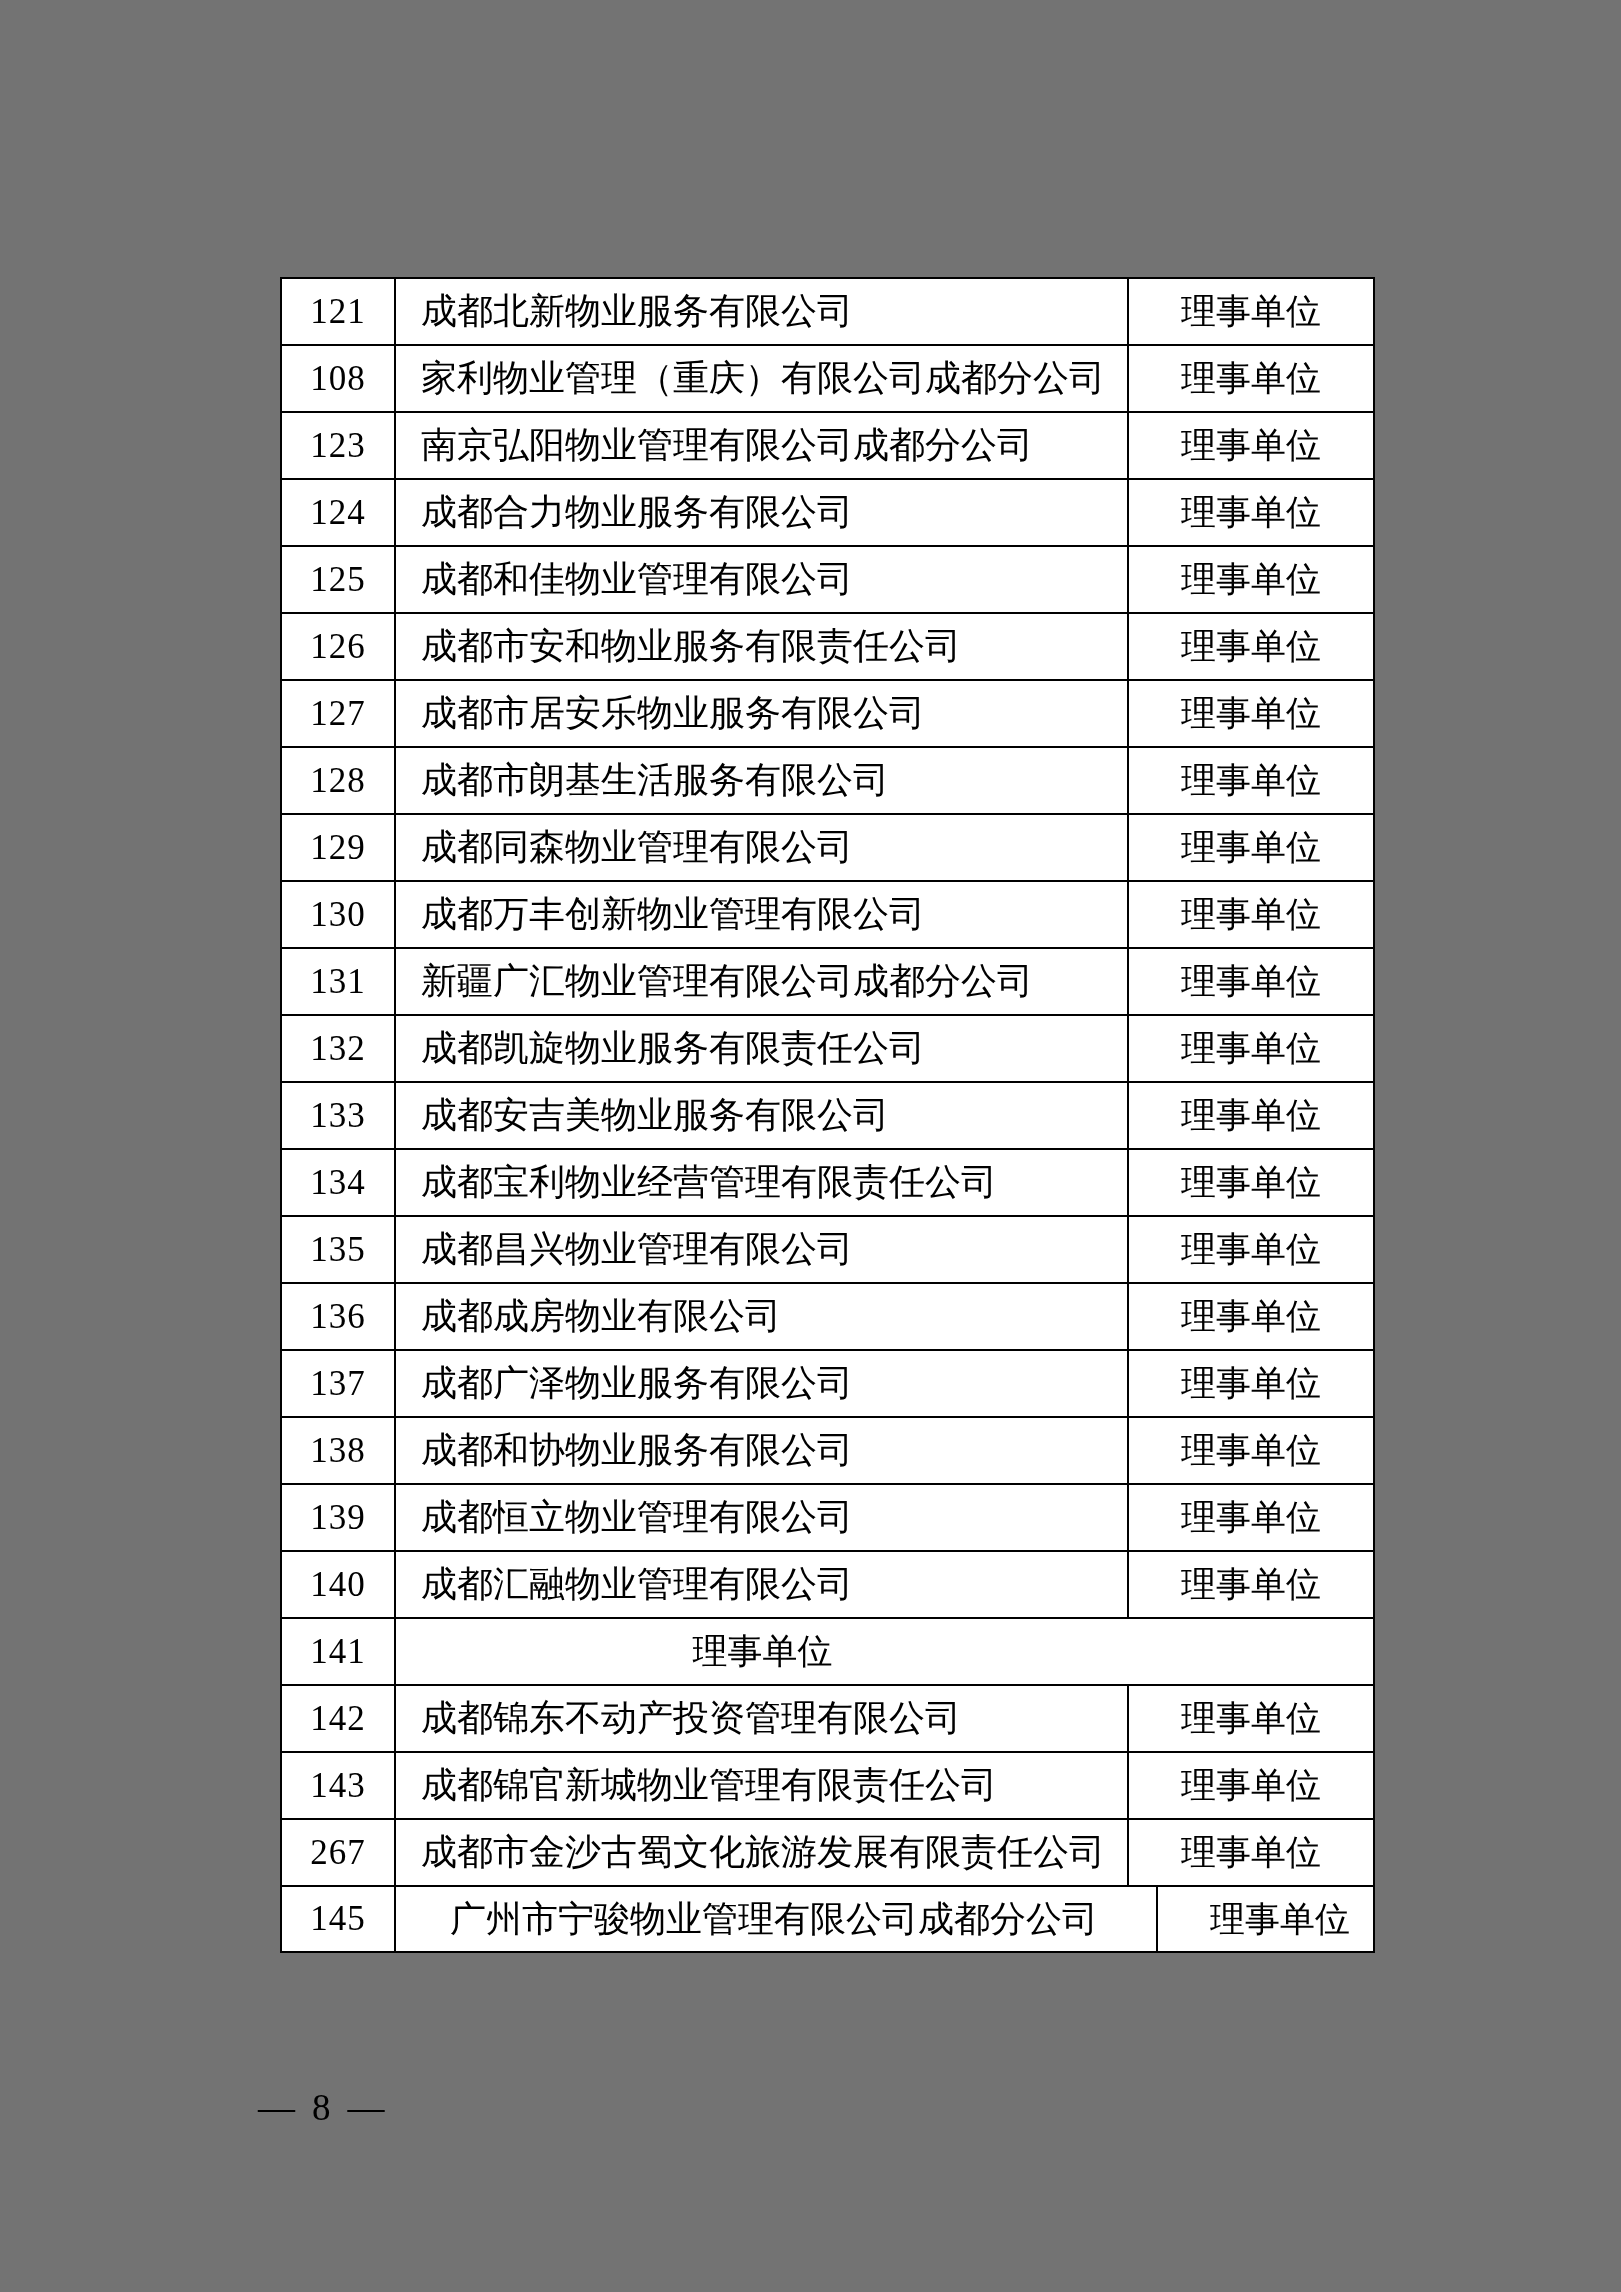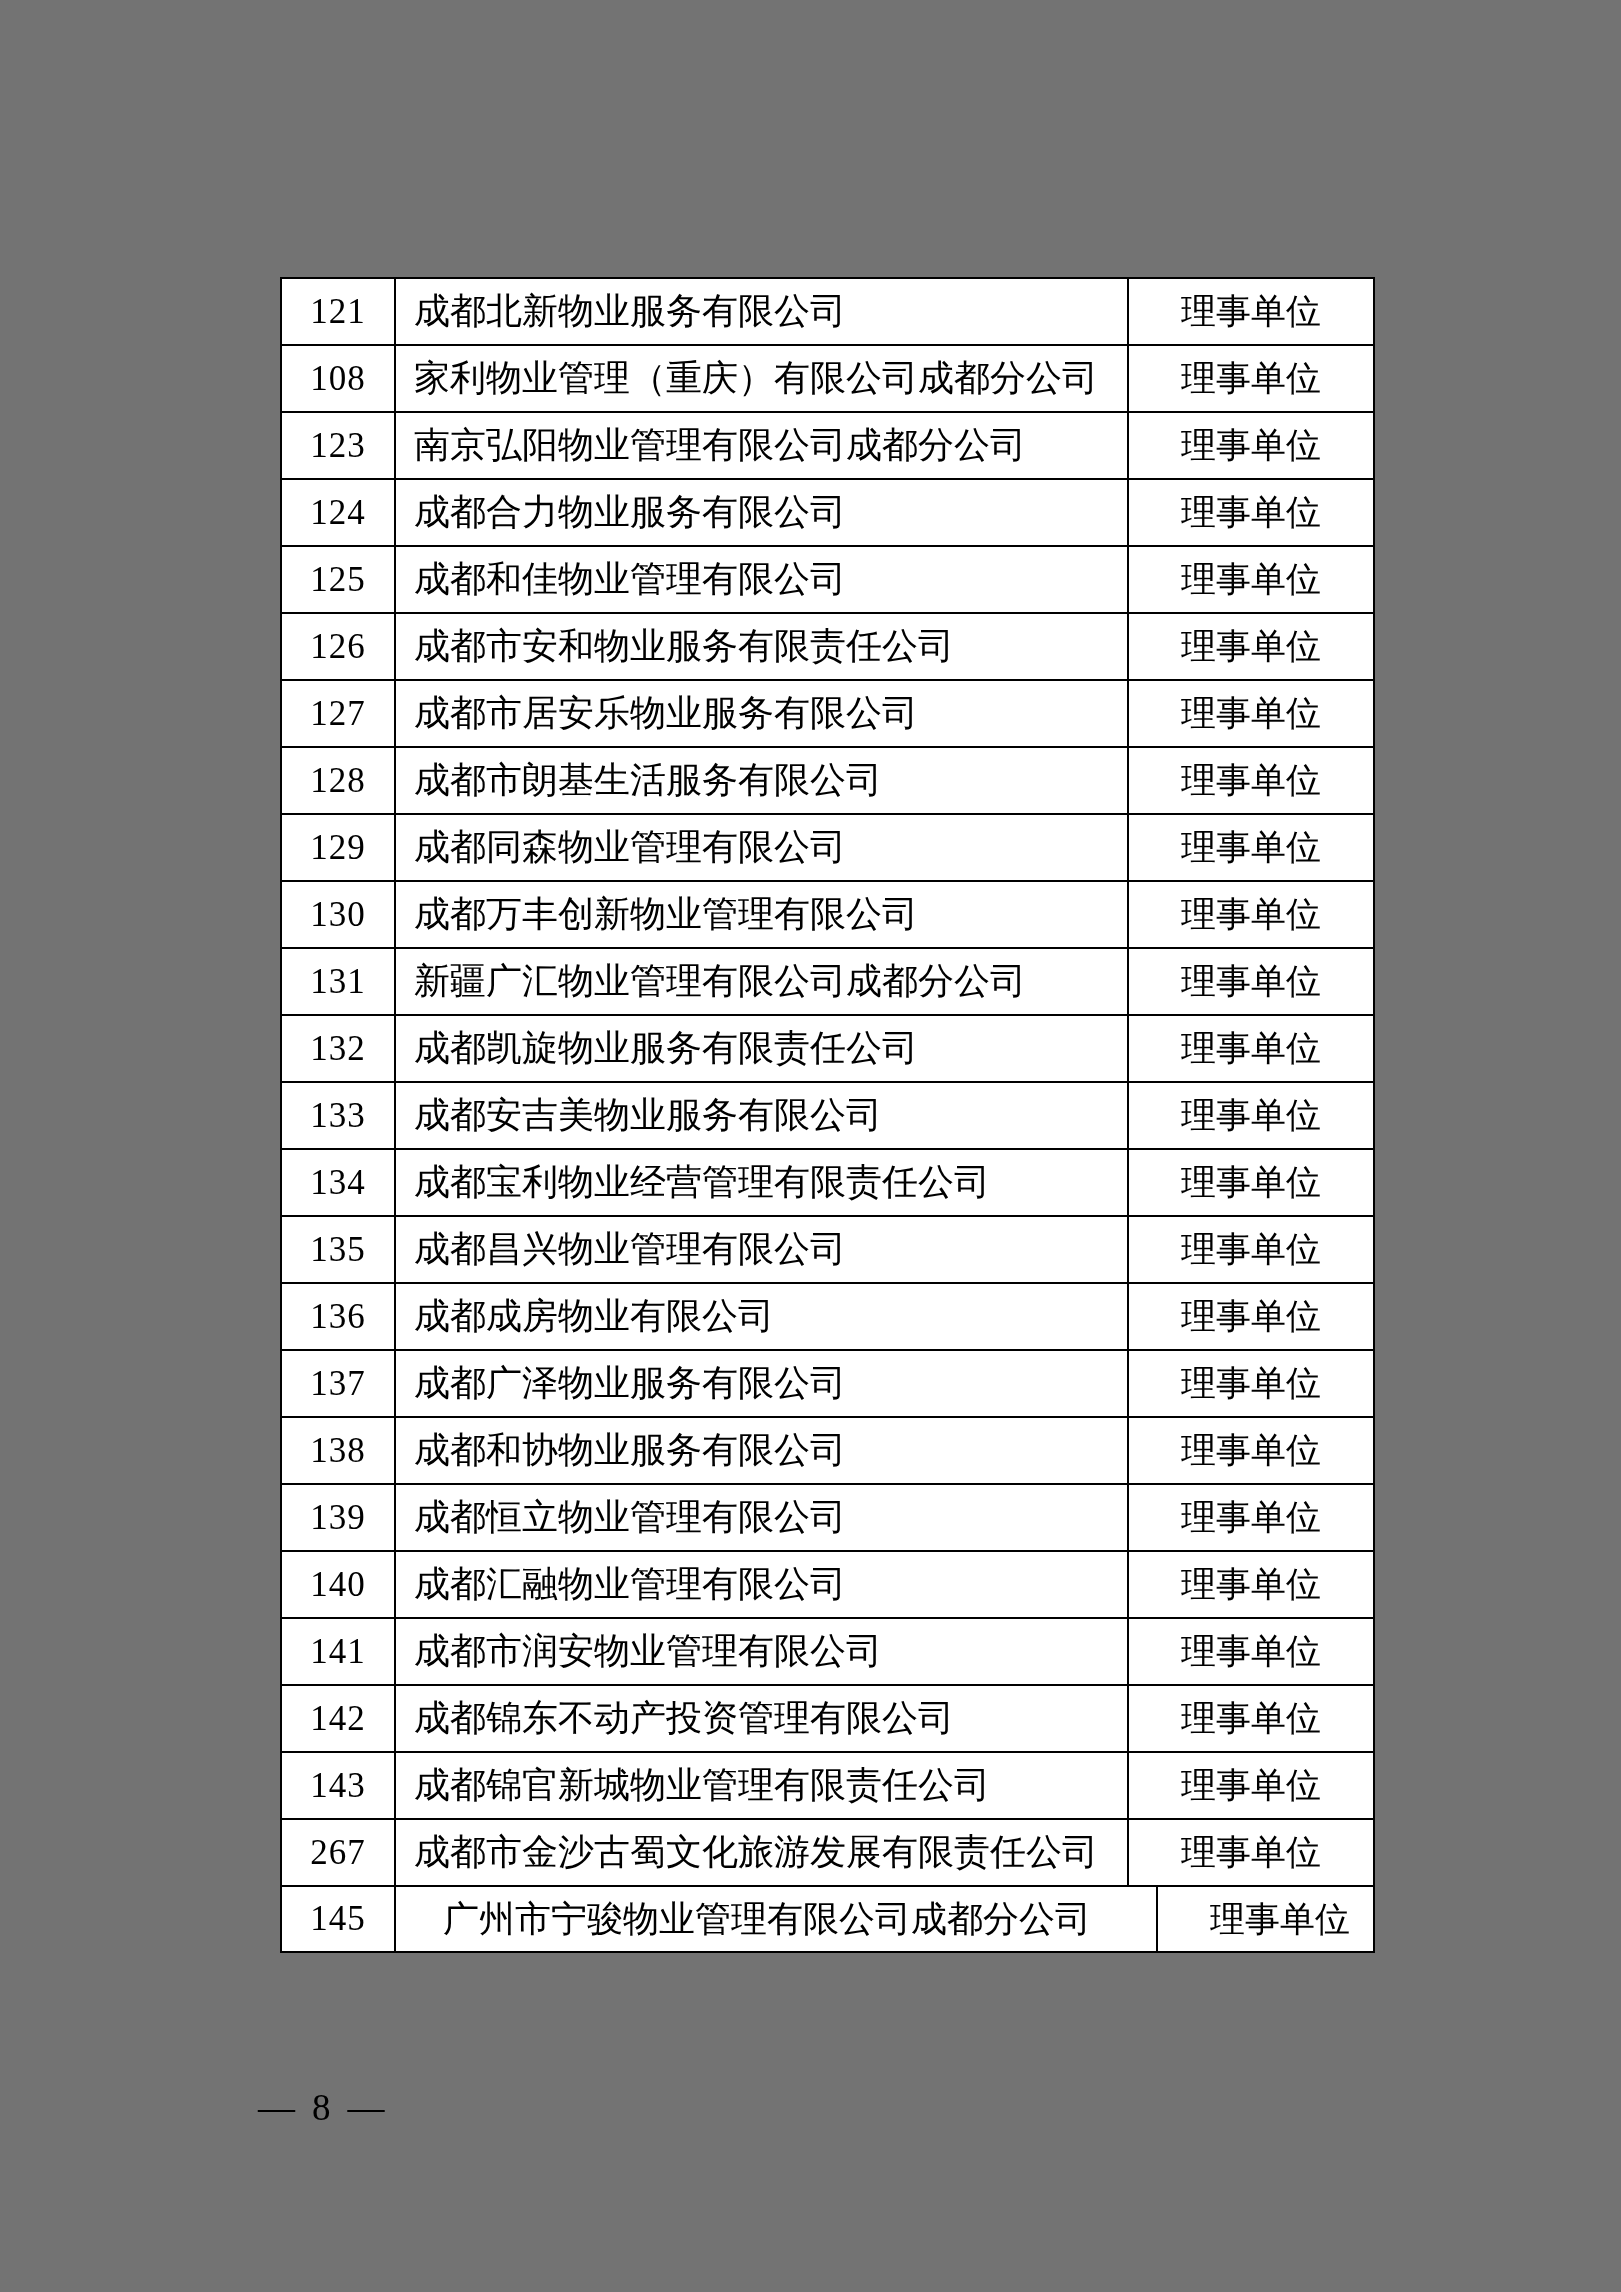--- a/index.html
+++ b/index.html
@@ -46,21 +46,21 @@
   }
   .cell-no {
     justify-content: center;
     border-right: 2.9px solid #000000;
     font-size: 35px;
     letter-spacing: 1px;
   }
   .cell-company {
     justify-content: flex-start;
     border-right: 2.9px solid #000000;
-    padding-left: 18px;
+    padding-left: 25px;
     font-size: 36px;
   }
   .cell-status {
     justify-content: center;
     font-size: 35px;
   }
   .page-footer {
     position: absolute;
     left: 258px;
     top: 2086px;
@@ -170,21 +170,20 @@
     <div class="cell cell-company">成都恒立物业管理有限公司</div>
     <div class="cell cell-status">理事单位</div>
   </div>
       <div class="member-row">
     <div class="cell cell-no">140</div>
     <div class="cell cell-company">成都汇融物业管理有限公司</div>
     <div class="cell cell-status">理事单位</div>
   </div>
       <div class="member-row">
     <div class="cell cell-no">141</div>
-    <div class="cell cell-company">成都市润安物业管理有限公司</div>
     <div class="cell cell-status">理事单位</div>
   </div>
       <div class="member-row">
     <div class="cell cell-no">142</div>
     <div class="cell cell-company">成都锦东不动产投资管理有限公司</div>
     <div class="cell cell-status">理事单位</div>
   </div>
       <div class="member-row">
     <div class="cell cell-no">143</div>
     <div class="cell cell-company">成都锦官新城物业管理有限责任公司</div>

